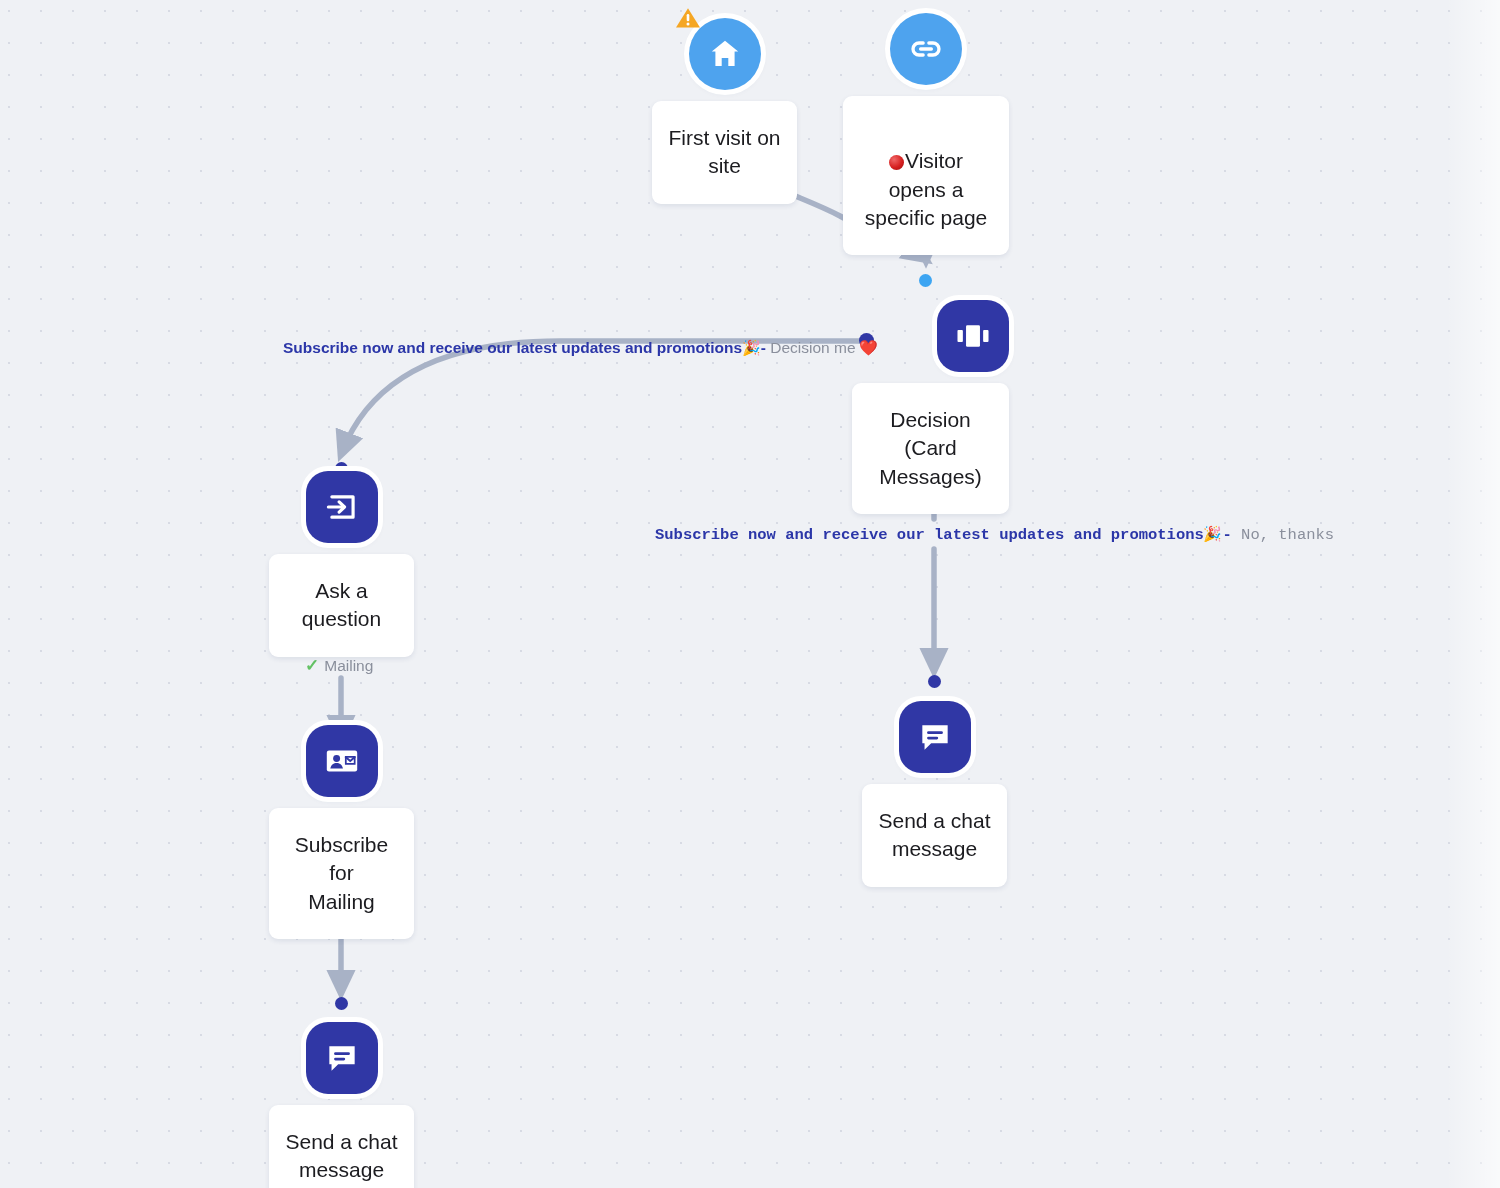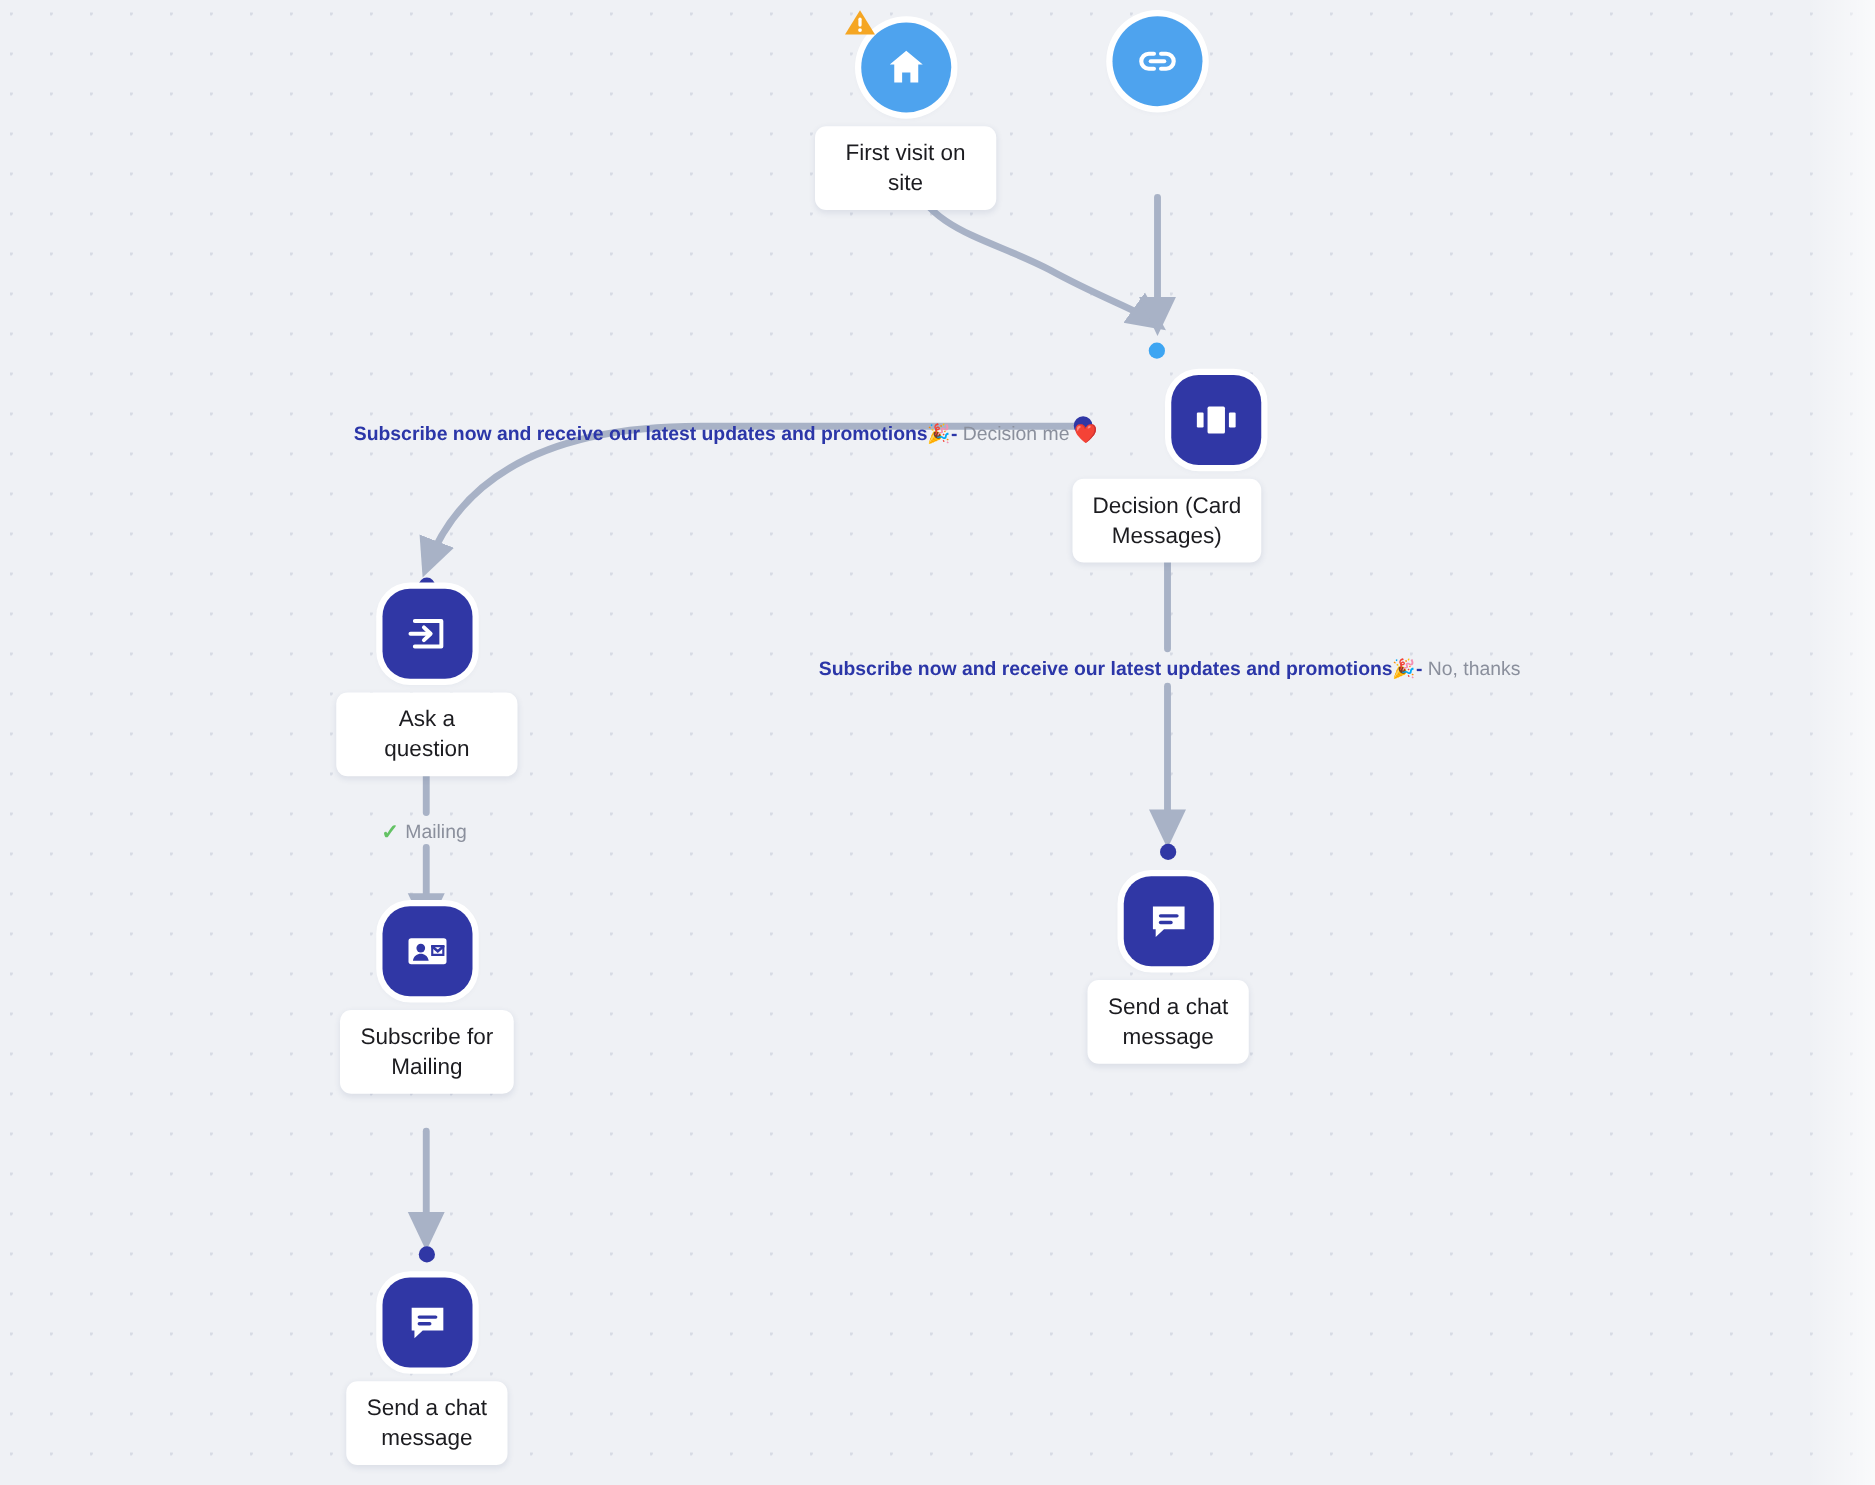--- a/index.html
+++ b/index.html
@@ -81,22 +81,22 @@
     width: 26px;
     height: 24px;
     display: flex;
     align-items: center;
     justify-content: center;
   }
   .label-box {
     margin-top: 11px;
     background: #ffffff;
     border-radius: 9px;
-    padding: 9px 16px;
-    font-size: 18px;
+    padding: 23px 16px;
+    font-size: 21px;
     line-height: 1.35;
     color: #1c1c20;
     text-align: center;
     box-shadow: 0 2px 5px rgba(40,60,110,0.10);
     white-space: pre-line;
     max-width: 230px;
   }
   .label-box.narrow { max-width: 200px; }
 
   
@@ -198,21 +198,21 @@
   <div class="dot dot-navy" style="left:335px; top:462px;"></div>
   <div class="dot dot-navy" style="left:335px; top:744px;"></div>
   <div class="dot dot-navy" style="left:335px; top:997px;"></div>
 
   <div class="edge-label" style="left:283px; top:340px;">
     <span class="cond">Subscribe now and receive our latest updates and promotions</span><span class="emoji">🎉</span><span class="dash">-</span>
     <span class="answer">Decision me</span>
     <span class="emoji">❤️</span>
   </div>
 
-  <div class="edge-label" style="left:655px; top:528px;">
+  <div class="edge-label" style="left:655px; top:528px;font-family:Liberation Mono, monospace;">
     <span class="cond">Subscribe now and receive our latest updates and promotions</span><span class="emoji">🎉</span><span class="dash">-</span>
     <span class="answer">No, thanks</span>
   </div>
 
   <div class="status-label" style="left:305px; top:655px;">
     <span class="check">✓</span>
     <span>Mailing</span>
   </div>
 
   <div class="node" style="left:652px; top:18px; width:145px;">
@@ -235,20 +235,24 @@
 
   <div class="node" style="left:843px; top:13px; width:166px;">
     <div class="icon-wrap">
       <div class="icon-circle">
         <svg width="38" height="38" viewBox="0 0 24 24" fill="none" stroke="#ffffff" stroke-width="2.1" stroke-linecap="round" aria-hidden="true">
           <path d="M10.2 8.2 H7.6 a3.8 3.8 0 0 0 0 7.6 h2.6"></path>
           <path d="M13.8 8.2 h2.6 a3.8 3.8 0 0 1 0 7.6 h-2.6"></path>
           <path d="M8.6 12 h6.8"></path>
         </svg>
       </div>
+    </div>
+    <div class="label-box" style="max-width:168px;">
+      <span class="red-dot-emoji"></span><span>Visitor opens a
+specific page</span>
     </div>
   </div>
 
   <div class="node" style="left:852px; top:300px; width:157px;align-items:flex-end;">
     <div class="icon-wrap">
       <div class="icon-rounded">
         <svg width="38" height="38" viewBox="0 0 24 24" fill="#ffffff" aria-hidden="true">
           <rect x="2.2" y="8.2" width="3.4" height="7.6" rx="0.6"></rect>
           <rect x="7.6" y="5.2" width="8.8" height="13.6" rx="0.8"></rect>
           <rect x="18.4" y="8.2" width="3.4" height="7.6" rx="0.6"></rect>

